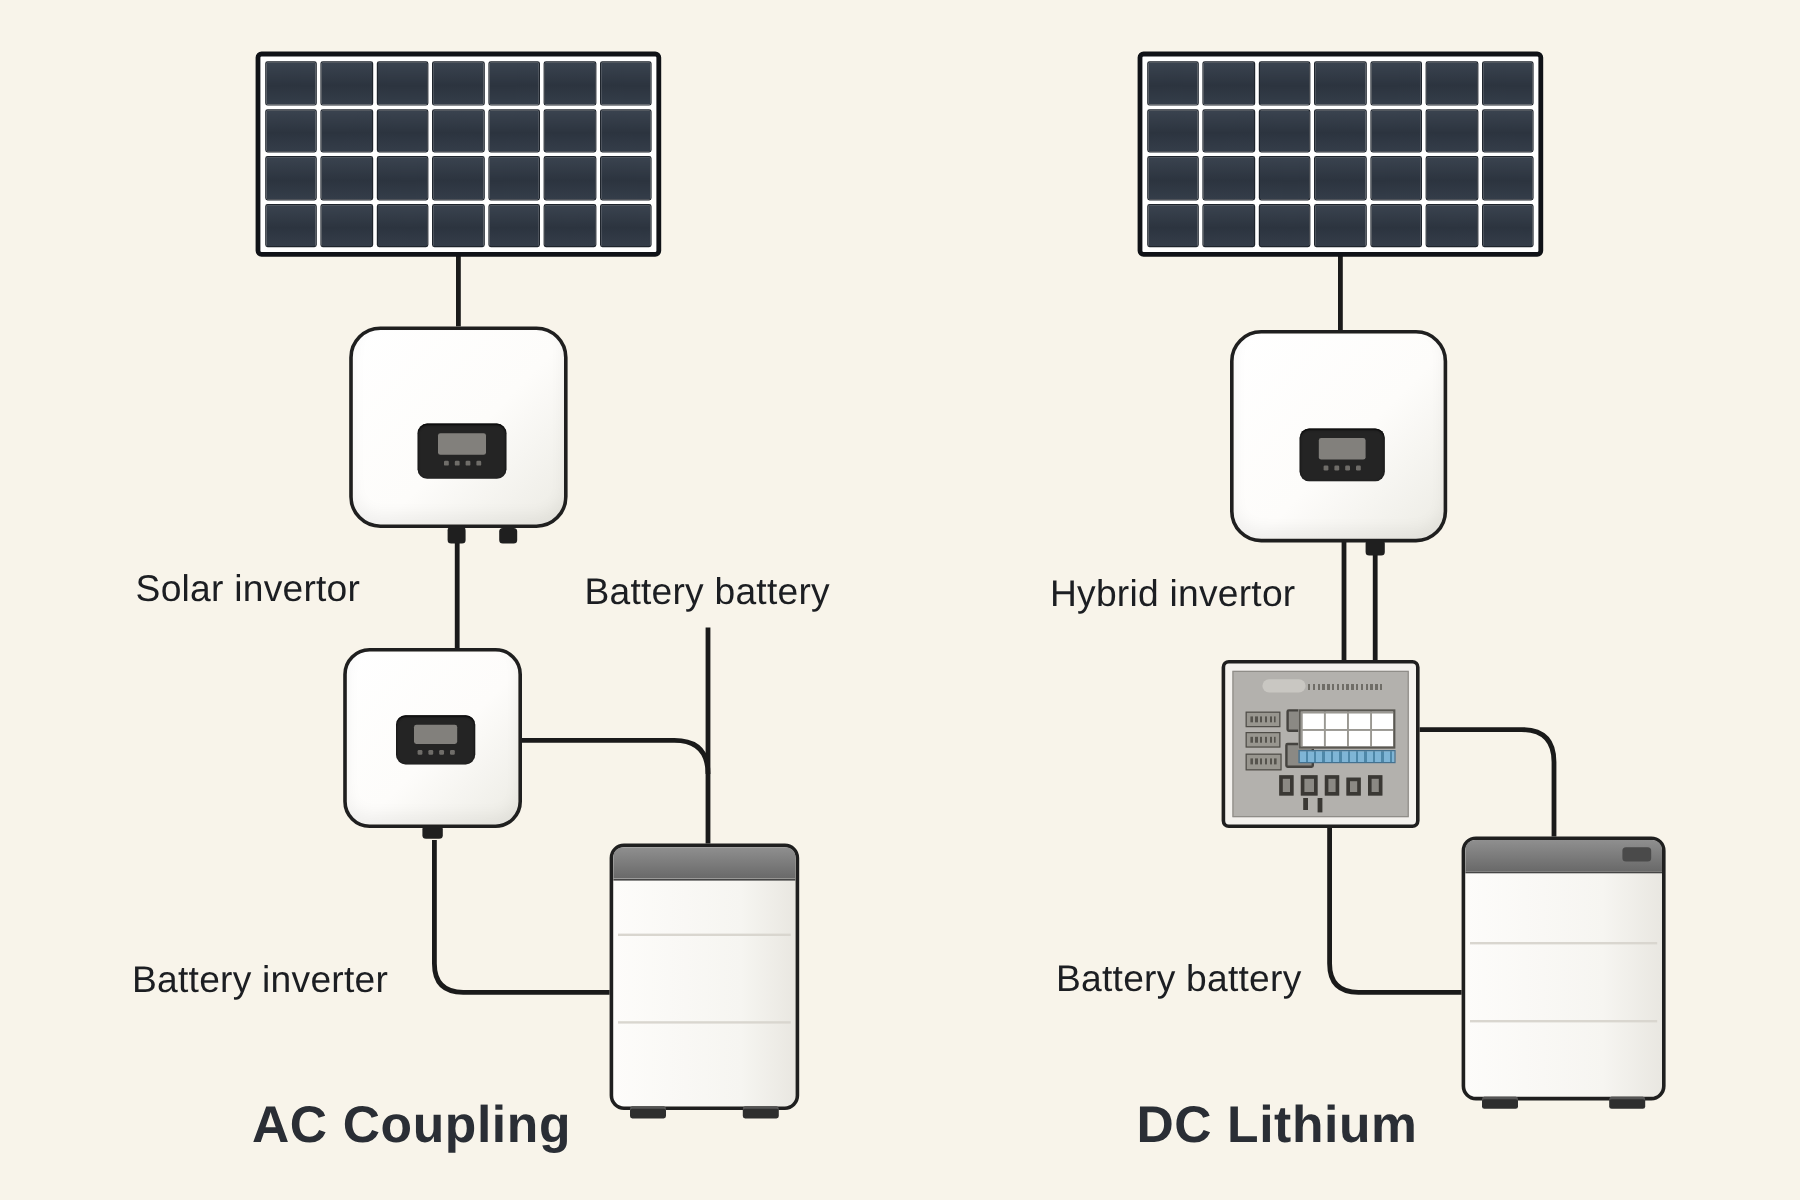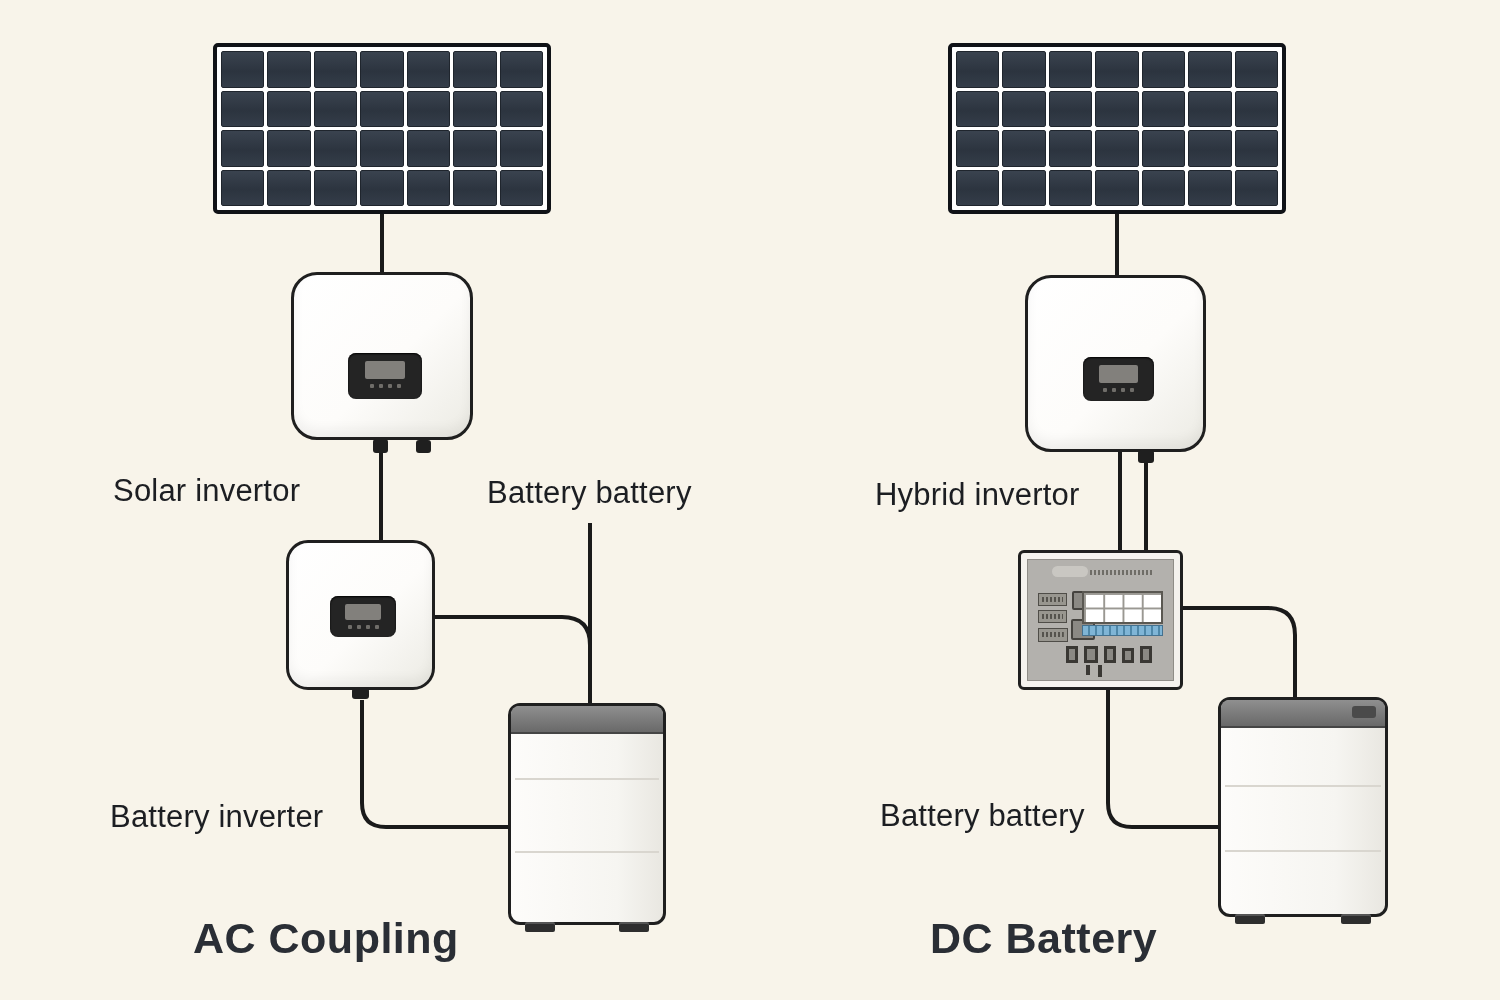--- a/index.html
+++ b/index.html
@@ -115,21 +115,21 @@
   .cp-glyphs i:nth-child(4){height:15px;margin-top:2px;}
   .cp-tail{position:absolute;width:4px;height:10px;background:#3a3834;}
 
   
   .lbl{
     position:absolute;font-size:31px;color:#1c1e22;letter-spacing:0.2px;
     white-space:nowrap;
   }
   .title{
     position:absolute;font-size:43px;font-weight:600;color:var(--title-text);
-    letter-spacing:0.5px;white-space:nowrap;
+    letter-spacing:0.5px;white-space:nowrap;margin-left:17px;
   }
 </style>
 </head>
 <body>
 
 <div id="canvas">
 
   <svg id="wires" width="1500" height="1000">
     <path d="M382 213 V272"></path>
     <path d="M381 452 V540"></path>
@@ -299,16 +299,16 @@
     <div class="abs battery" style="left:1218px;top:697px;width:170px;height:220px;">
       <div class="cap">
         <div class="indicator"></div>
       </div>
       <div class="divider" style="top:85px;"></div>
       <div class="divider" style="top:150px;"></div>
       <div class="foot" style="left:14px;"></div>
       <div class="foot" style="right:14px;"></div>
     </div>
 
-    <div class="title" style="left:930px;top:914px;">DC Battery</div>
+    <div class="title" style="left:930px;top:914px;">DC Lithium</div>
   </div>
 
 </div>
 
 </body></html>

